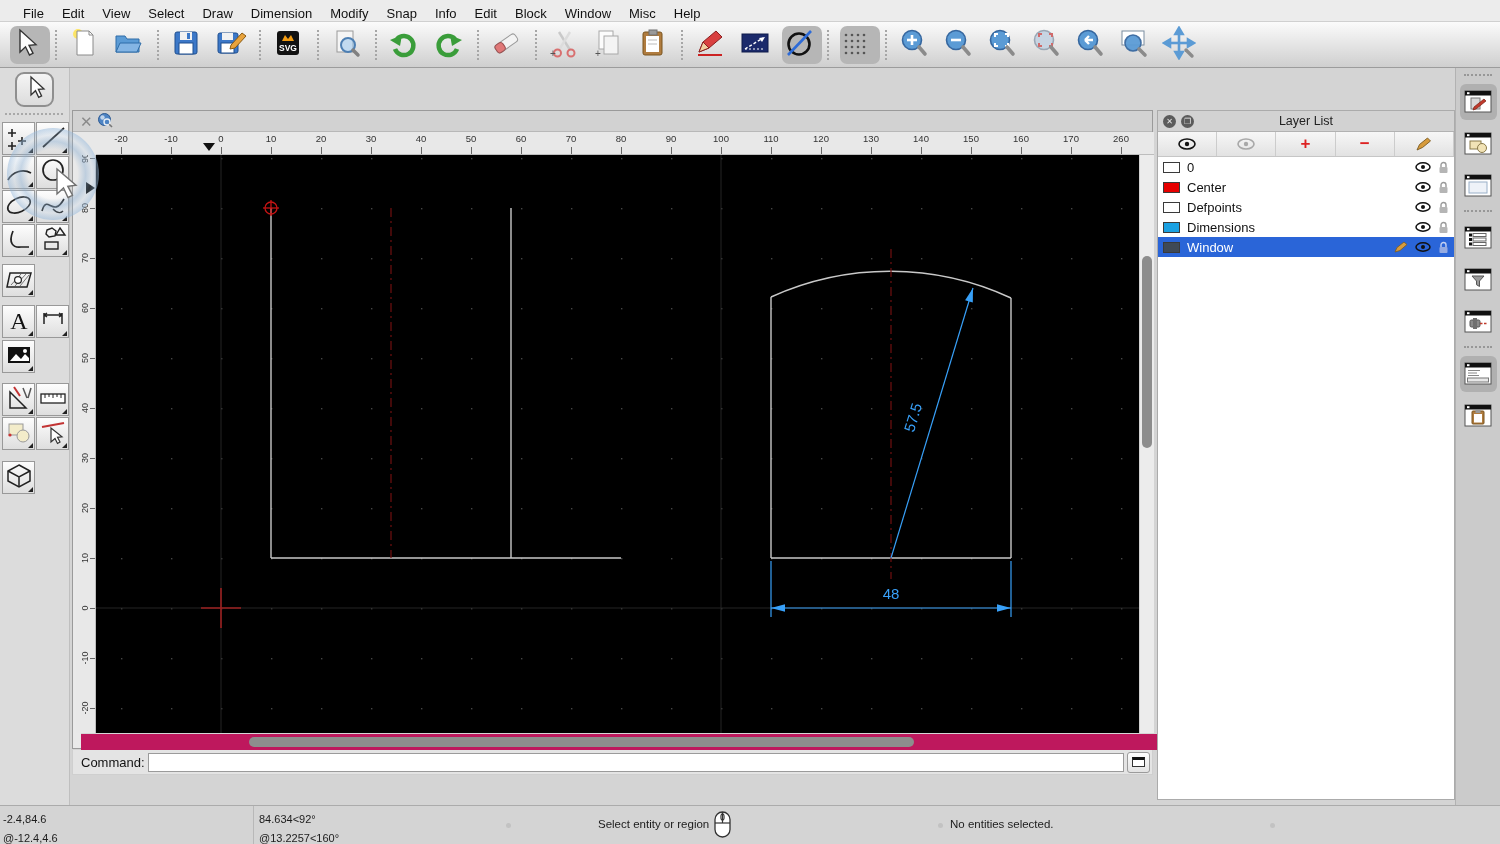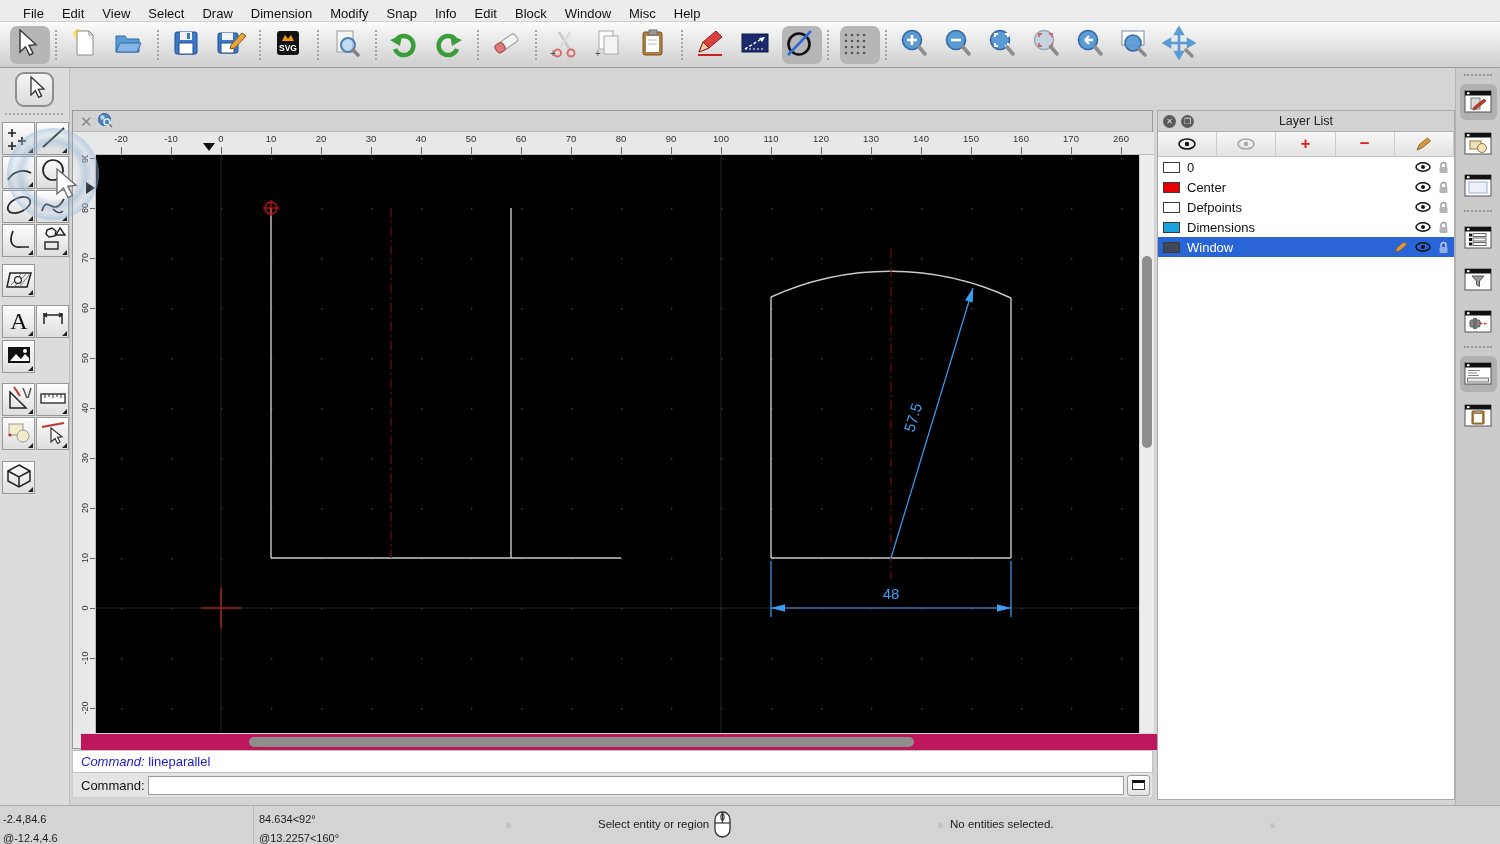--- a/index.html
+++ b/index.html
@@ -899,24 +899,20 @@
   <div class="vscroll">
       <div class="vthumb" style="top:101px;height:192px"></div>
     </div>
   <div class="bstrip">
     <div class="hthumb" style="left:168px;width:665px"></div>
     <div class="grid-label">10 &lt; 100</div>
   </div>
 </div>
 
 <div class="cmd">
-  <div class="cmd-hist">
-    <span class="clabel">Command:</span>
-    <span>lineparallel</span>
-  </div>
   <div class="cmd-row">
     <span>Command:</span>
     <input type="text" value="" style="">
     <span class="cmd-btn">
         <span class="win-glyph"></span>
       </span>
   </div>
 </div>
 
 <div class="lpanel">

